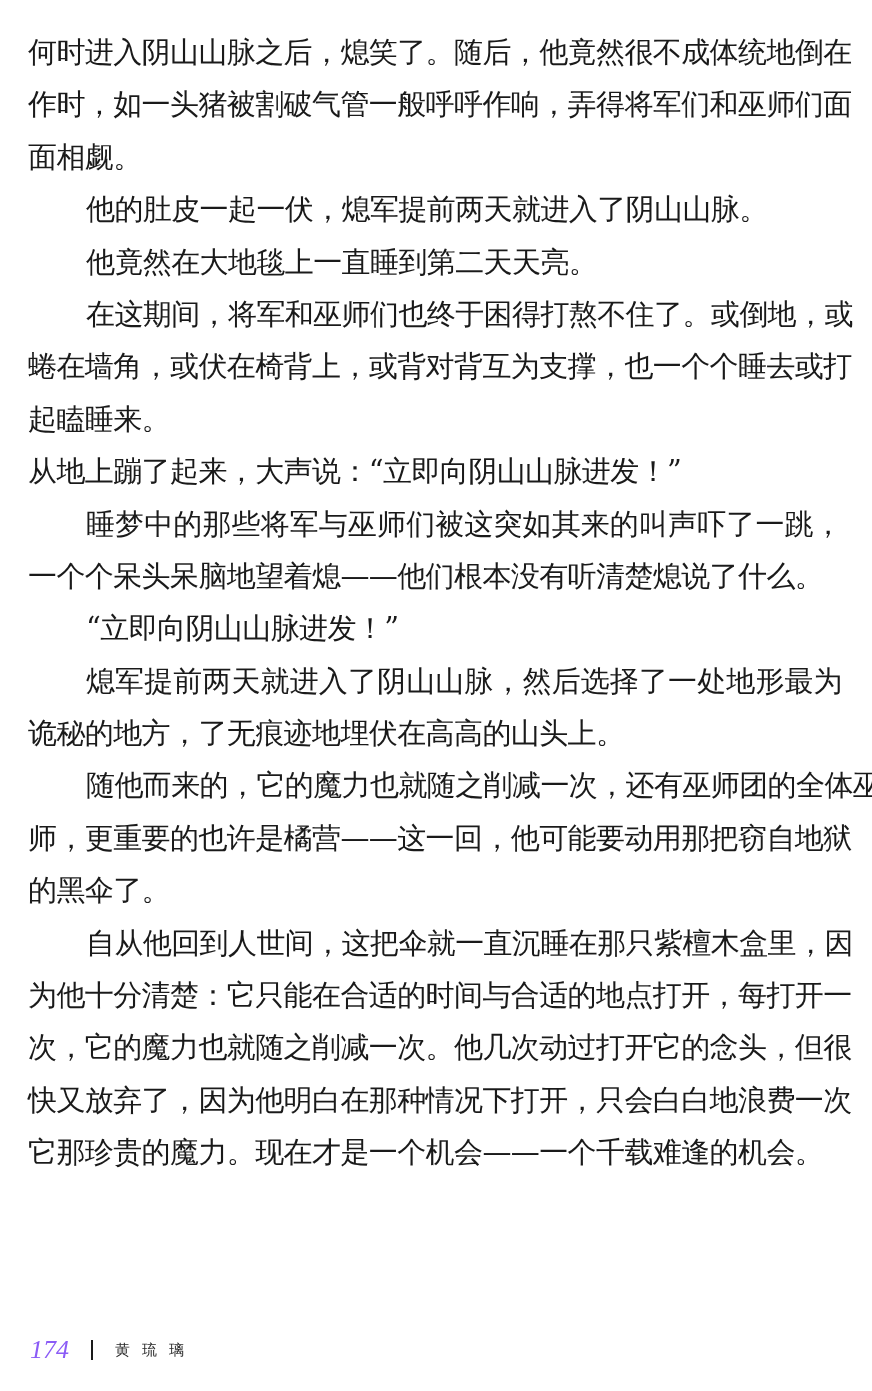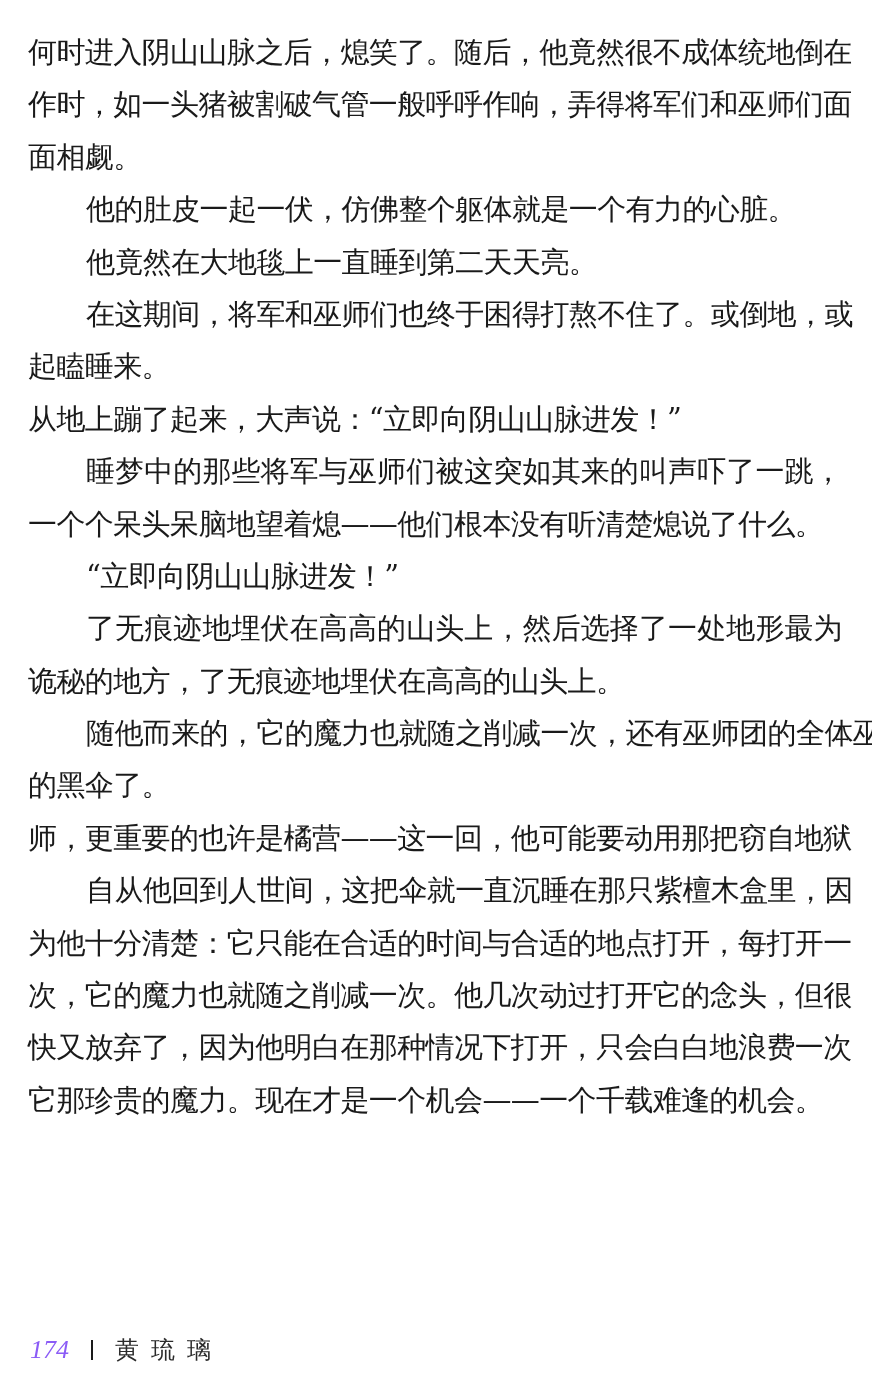--- a/index.html
+++ b/index.html
@@ -53,45 +53,46 @@
   .footer-divider {
     display: inline-block;
     width: 2px;
     height: 20px;
     background: #1a1a1a;
     margin-left: 22px;
     margin-right: 22px;
   }
   .book-title {
     font-family: "DejaVu Sans", "Liberation Sans", sans-serif;
-    font-size: 24px;
+    font-size: 15px;
     letter-spacing: 12px;
     color: #2a2a2a;
   }
 </style>
 </head>
 <body>
 
 <div class="page-body">
   <div class="line">何时进入阴山山脉之后，熄笑了。随后，他竟然很不成体统地倒在</div>
   <div class="line">作时，如一头猪被割破气管一般呼呼作响，弄得将军们和巫师们面</div>
   <div class="line last">面相觑。</div>
-  <div class="line indent last">他的肚皮一起一伏，仿佛整个躯体就是一个有力的心脏。</div>
+  <div class="line indent last">他的肚皮一起一伏，熄军提前两天就进入了阴山山脉。</div>
   <div class="line indent last">他竟然在大地毯上一直睡到第二天天亮。</div>
   <div class="line indent">在这期间，将军和巫师们也终于困得打熬不住了。或倒地，或</div>
+  <div class="line">蜷在墙角，或伏在椅背上，或背对背互为支撑，也一个个睡去或打</div>
   <div class="line last">起瞌睡来。</div>
   <div class="line last">从地上蹦了起来，大声说：“立即向阴山山脉进发！”</div>
   <div class="line indent">睡梦中的那些将军与巫师们被这突如其来的叫声吓了一跳，</div>
   <div class="line last">一个个呆头呆脑地望着熄——他们根本没有听清楚熄说了什么。</div>
   <div class="line indent last">“立即向阴山山脉进发！”</div>
-  <div class="line indent">了无痕迹地埋伏在高高的山头上，然后选择了一处地形最为</div>
+  <div class="line indent">熄军提前两天就进入了阴山山脉，然后选择了一处地形最为</div>
   <div class="line last">诡秘的地方，了无痕迹地埋伏在高高的山头上。</div>
   <div class="line indent">随他而来的，它的魔力也就随之削减一次，还有巫师团的全体巫</div>
+  <div class="line">师，更重要的也许是橘营——这一回，他可能要动用那把窃自地狱</div>
   <div class="line last">的黑伞了。</div>
-  <div class="line">师，更重要的也许是橘营——这一回，他可能要动用那把窃自地狱</div>
   <div class="line indent">自从他回到人世间，这把伞就一直沉睡在那只紫檀木盒里，因</div>
   <div class="line">为他十分清楚：它只能在合适的时间与合适的地点打开，每打开一</div>
   <div class="line">次，它的魔力也就随之削减一次。他几次动过打开它的念头，但很</div>
   <div class="line">快又放弃了，因为他明白在那种情况下打开，只会白白地浪费一次</div>
   <div class="line last">它那珍贵的魔力。现在才是一个机会——一个千载难逢的机会。</div>
 </div>
 
 <div class="footer">
   <span class="page-number">174</span>
   <span class="footer-divider"></span>

